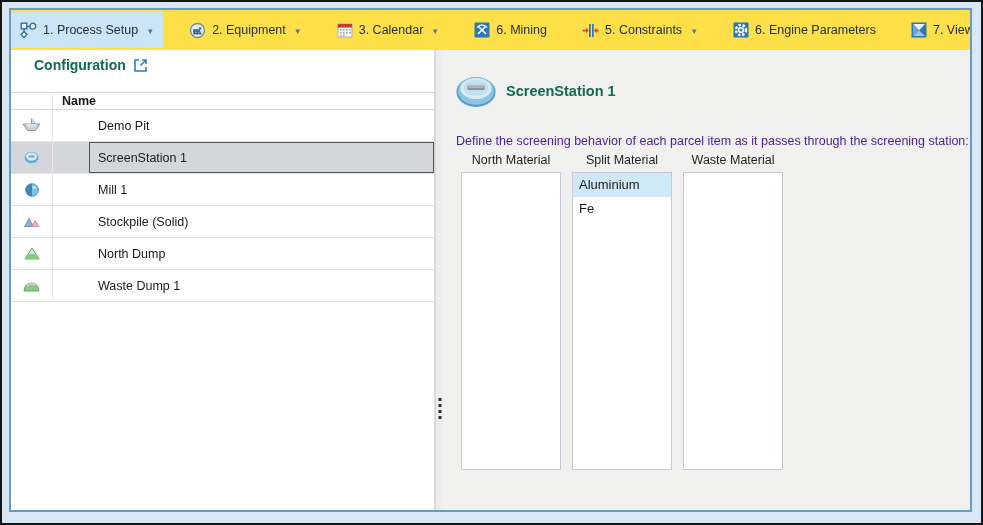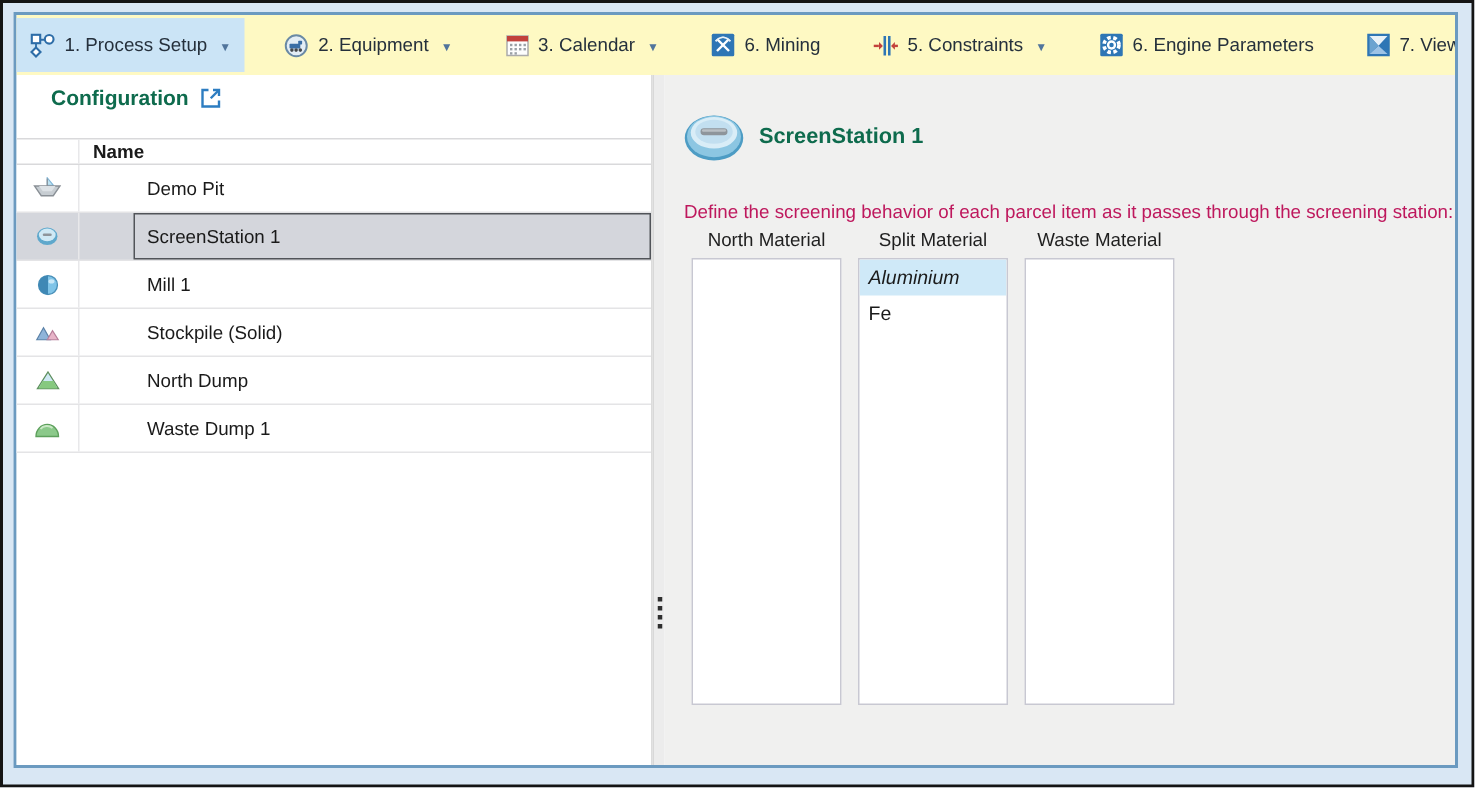--- a/index.html
+++ b/index.html
@@ -1,21 +1,21 @@
 <!DOCTYPE html>
 <html><head>
 <meta charset="utf-8">
 <style>
   * { margin:0; padding:0; box-sizing:border-box; }
   html,body { width:983px; height:525px; background:#fff; font-family:"Liberation Sans", sans-serif; }
   .screen { position:relative; width:983px; height:525px; background:#d9e7f4; border:2px solid #141414; overflow:hidden; }
   .content-box { position:absolute; left:7px; top:6px; right:9px; bottom:11px; border:2px solid #6b9ac0; background:#fff; display:flex; flex-direction:column; overflow:hidden; }
 
   
-  .toolbar { height:40px; flex:0 0 40px; display:flex; align-items:center; background:#fef9c3; padding-left:0; }
+  .toolbar { height:40px; flex:0 0 40px; display:flex; align-items:center; background:#fde047; padding-left:0; }
   .tab { display:flex; align-items:center; gap:6px; height:36px; padding:0 9px; margin-right:17px; font-size:12.5px; color:#25303c; cursor:default; white-space:nowrap; }
   .tab.active { background:#cbe4f6; }
   .tab .caret { font-size:8px; color:#51759c; margin-left:2px; transform:translateY(1px); }
   .tab svg { display:block; }
 
   
   .main { flex:1; display:flex; min-height:0; }
 
   
   .left-panel { width:424px; flex:0 0 424px; background:#fff; display:flex; flex-direction:column; border-right:1px solid #dcdcdc; }
@@ -32,27 +32,27 @@
 
   
   .splitter { width:8px; flex:0 0 8px; background:#ececec; border-left:1px solid #d8d8d8; position:relative; cursor:col-resize; }
   .grip { position:absolute; left:50%; transform:translateX(-50%); top:348px; }
   .grip i { display:block; width:3px; height:3px; background:#2f2f2f; margin-bottom:3px; }
 
   
   .right-panel { flex:1; background:#f0f0ef; position:relative; overflow:hidden; }
   .station-header { position:absolute; left:12px; top:24px; display:flex; align-items:center; gap:9px; }
   .station-title { font-size:14.5px; font-weight:bold; color:#0e6b4d; }
-  .station-desc { position:absolute; left:13px; top:84px; font-size:12.5px; color:#be185d; }
+  .station-desc { position:absolute; left:13px; top:84px; font-size:12.5px; color:#4c1d95; }
   .material-cols { position:absolute; left:18px; top:103px; display:flex; gap:11px; }
   .mcol { width:100px; display:flex; flex-direction:column; }
   .mcol-label { text-align:center; font-size:12.5px; color:#1f1f1f; margin-bottom:5px; }
   .listbox { height:298px; background:#fff; border:1px solid #c8c8d2; overflow:hidden; }
   .list-item { font-size:13px; color:#1a1a1a; padding:4px 6px 5px 6px; }
-  .list-item.selected { background:#cfe9f8;font-style:italic; }
+  .list-item.selected { background:#cfe9f8; }
 </style>
 </head>
 <body>
 
 <div class="screen">
   <div class="content-box">
 
     <div class="toolbar">
 
       <div class="tab active">

